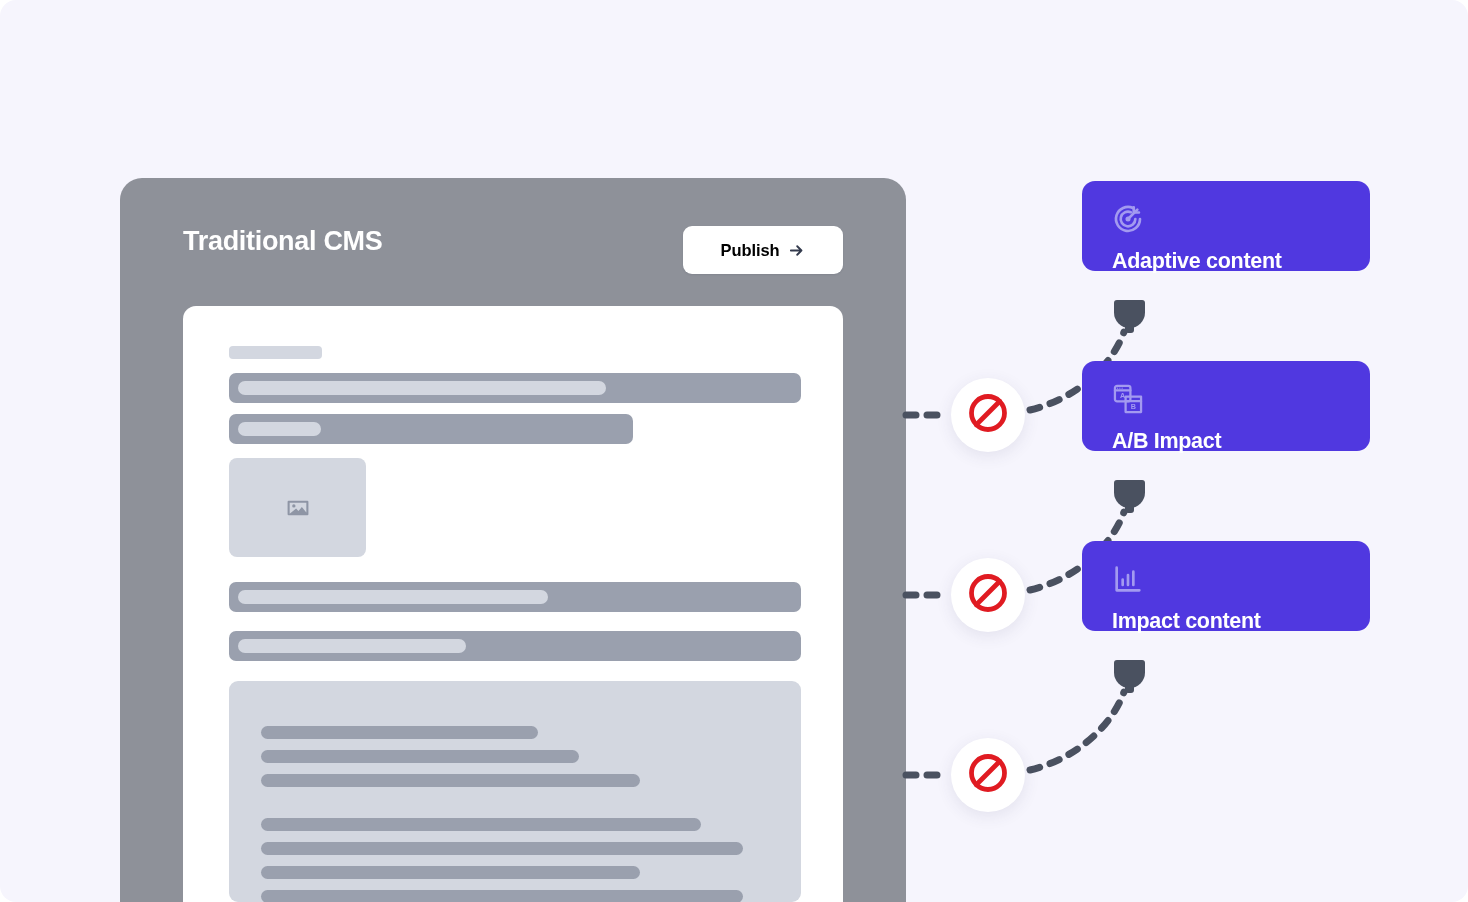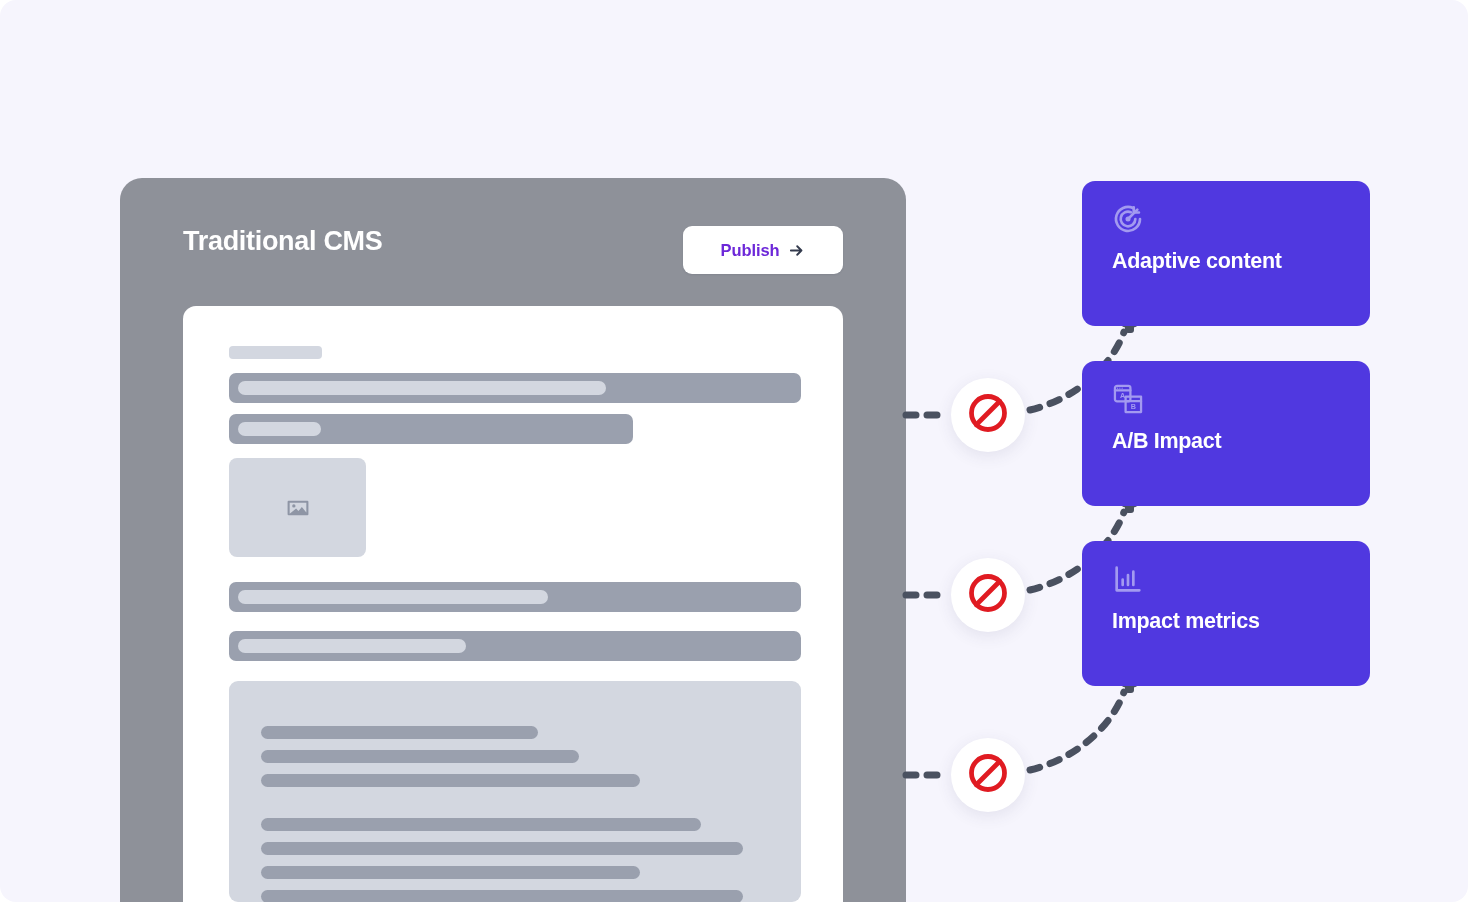--- a/index.html
+++ b/index.html
@@ -62,21 +62,21 @@
     border-radius: 9px;
     display: flex;
     align-items: center;
     justify-content: center;
     gap: 9px;
     box-shadow: 0 1px 2px rgba(30,35,60,0.10);
   }
   #publish-label {
     font-size: 16.5px;
     font-weight: bold;
-    color: #6d28d9;
+    color: #000000;
     letter-spacing: -0.1px;
   }
   .arrow-right-icon {
     display: inline-block;
     width: 17px;
     height: 17px;
     color: #333a4d;
   }
 
   
@@ -186,21 +186,21 @@
     width: 1468px;
     height: 902px;
     pointer-events: none;
   }
 
   
   .feature-card {
     position: absolute;
     left: 1082px;
     width: 288px;
-    height: 145px;
+    height: 90px;
     background: #5038e0;
     border-radius: 13px;
   }
   #card-0 { top: 181px; }
   #card-1 { top: 361px; }
   #card-2 { top: 541px; }
 
   .card-icon {
     position: absolute;
     left: 30px;
@@ -380,16 +380,16 @@
 
   <div class="feature-card" id="card-2">
     <span class="card-icon">
       <svg viewBox="0 0 24 24" fill="none" stroke="currentColor" stroke-width="2" stroke-linecap="round" stroke-linejoin="round" width="32" height="32">
         <path d="M3.5 3.5v17h17"></path>
         <path d="M8 16.5v-4"></path>
         <path d="M12 16.5v-7.5"></path>
         <path d="M16 16.5v-10"></path>
       </svg>
     </span>
-    <span class="card-label">Impact metrics</span>
+    <span class="card-label">Impact content</span>
   </div>
 
 </div>
 
 </body></html>

